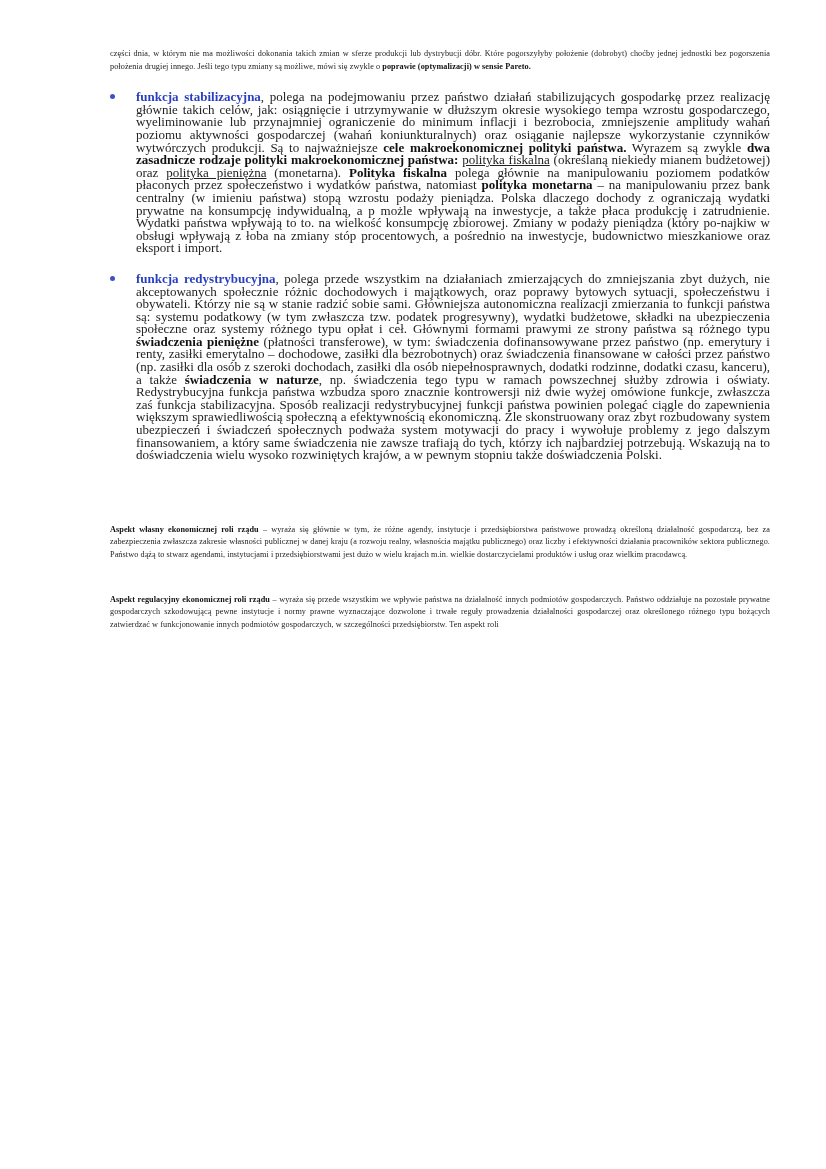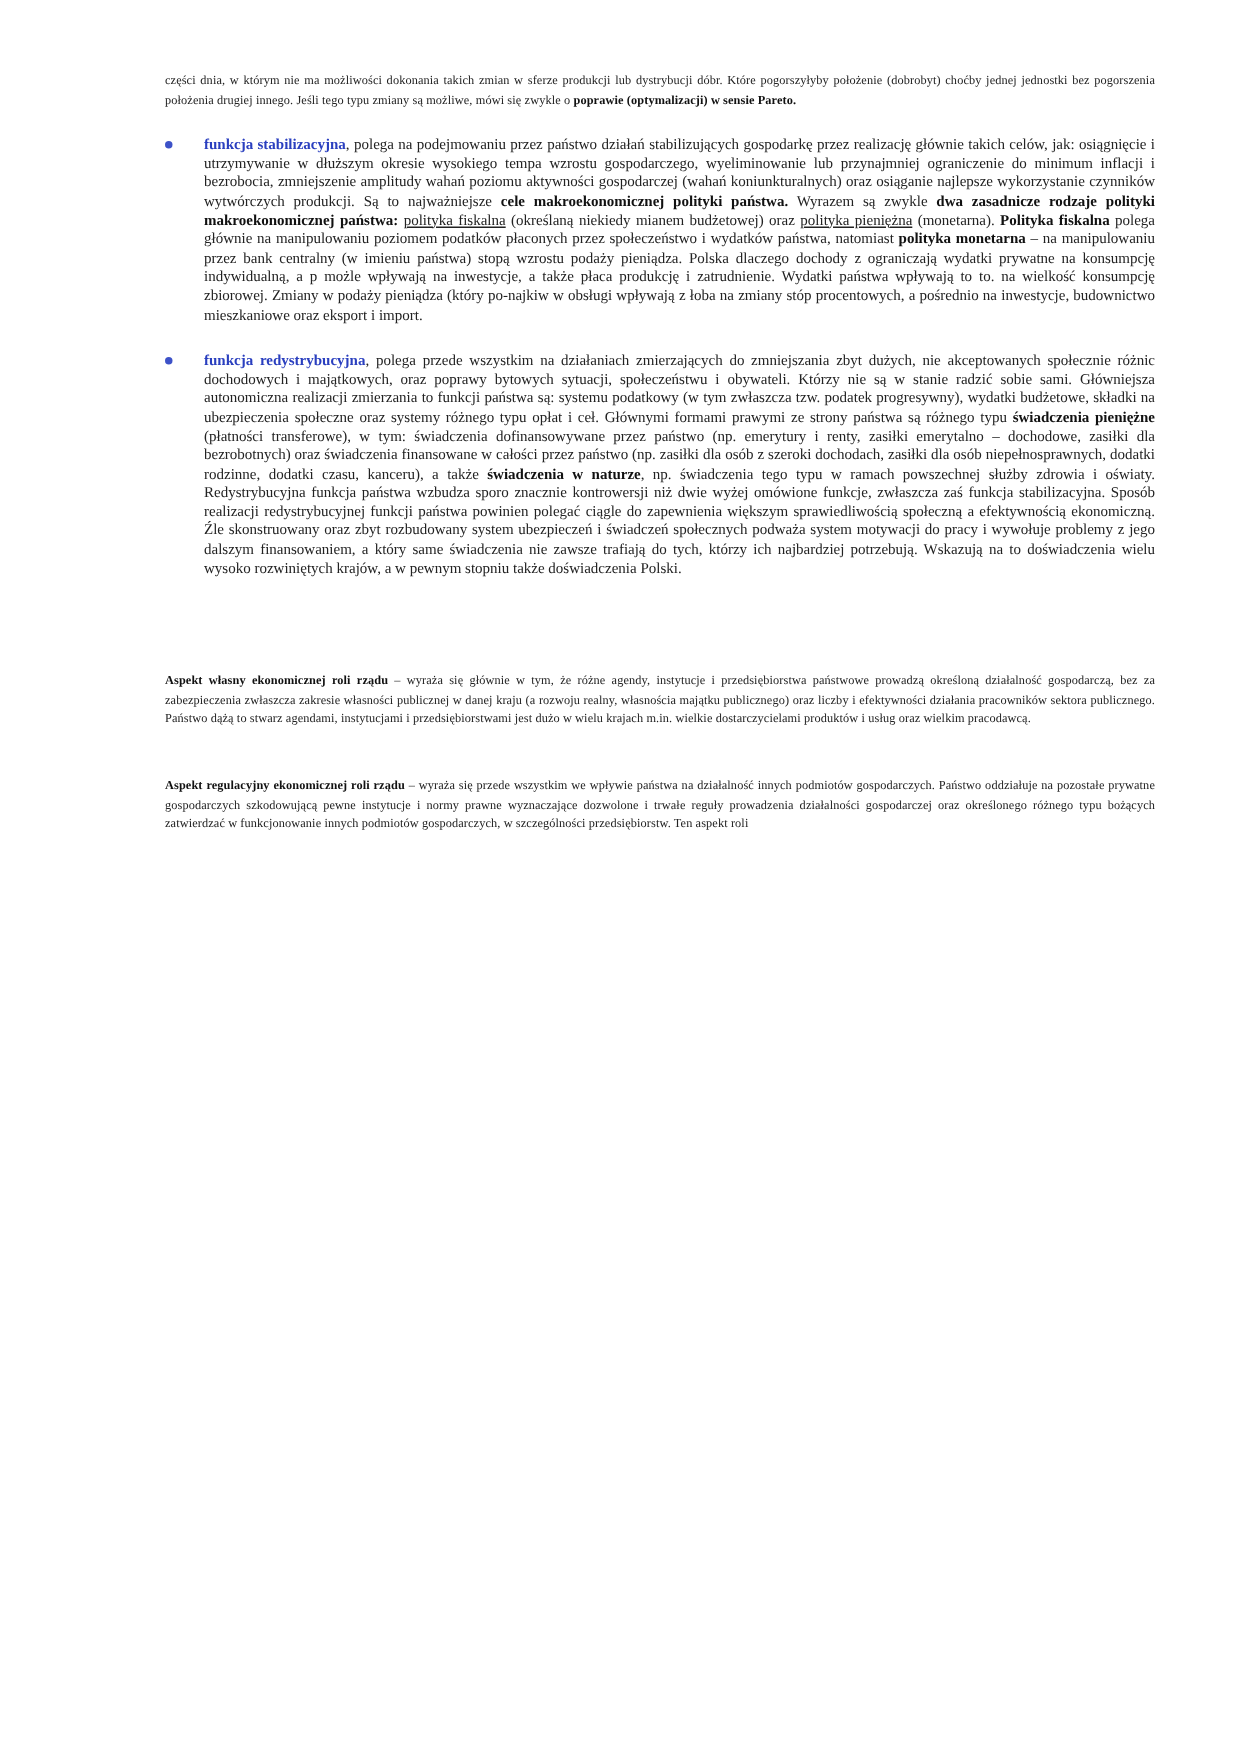--- a/index.html
+++ b/index.html
@@ -41,21 +41,21 @@
   .bullet-marker {
     position: absolute;
     left: 0;
     top: 3px;
     width: 5px;
     height: 5px;
     border-radius: 50%;
     background: #3d52c8;
   }
   .bullet-text {
-    font-size: 10px;
+    font-size: 13px;
     line-height: 12.6px;
     text-align: justify;
     color: #222;
   }
   .lead {
     color: #2a3fbf;
     font-weight: bold;
   }
   b, .b {
     font-weight: bold;

